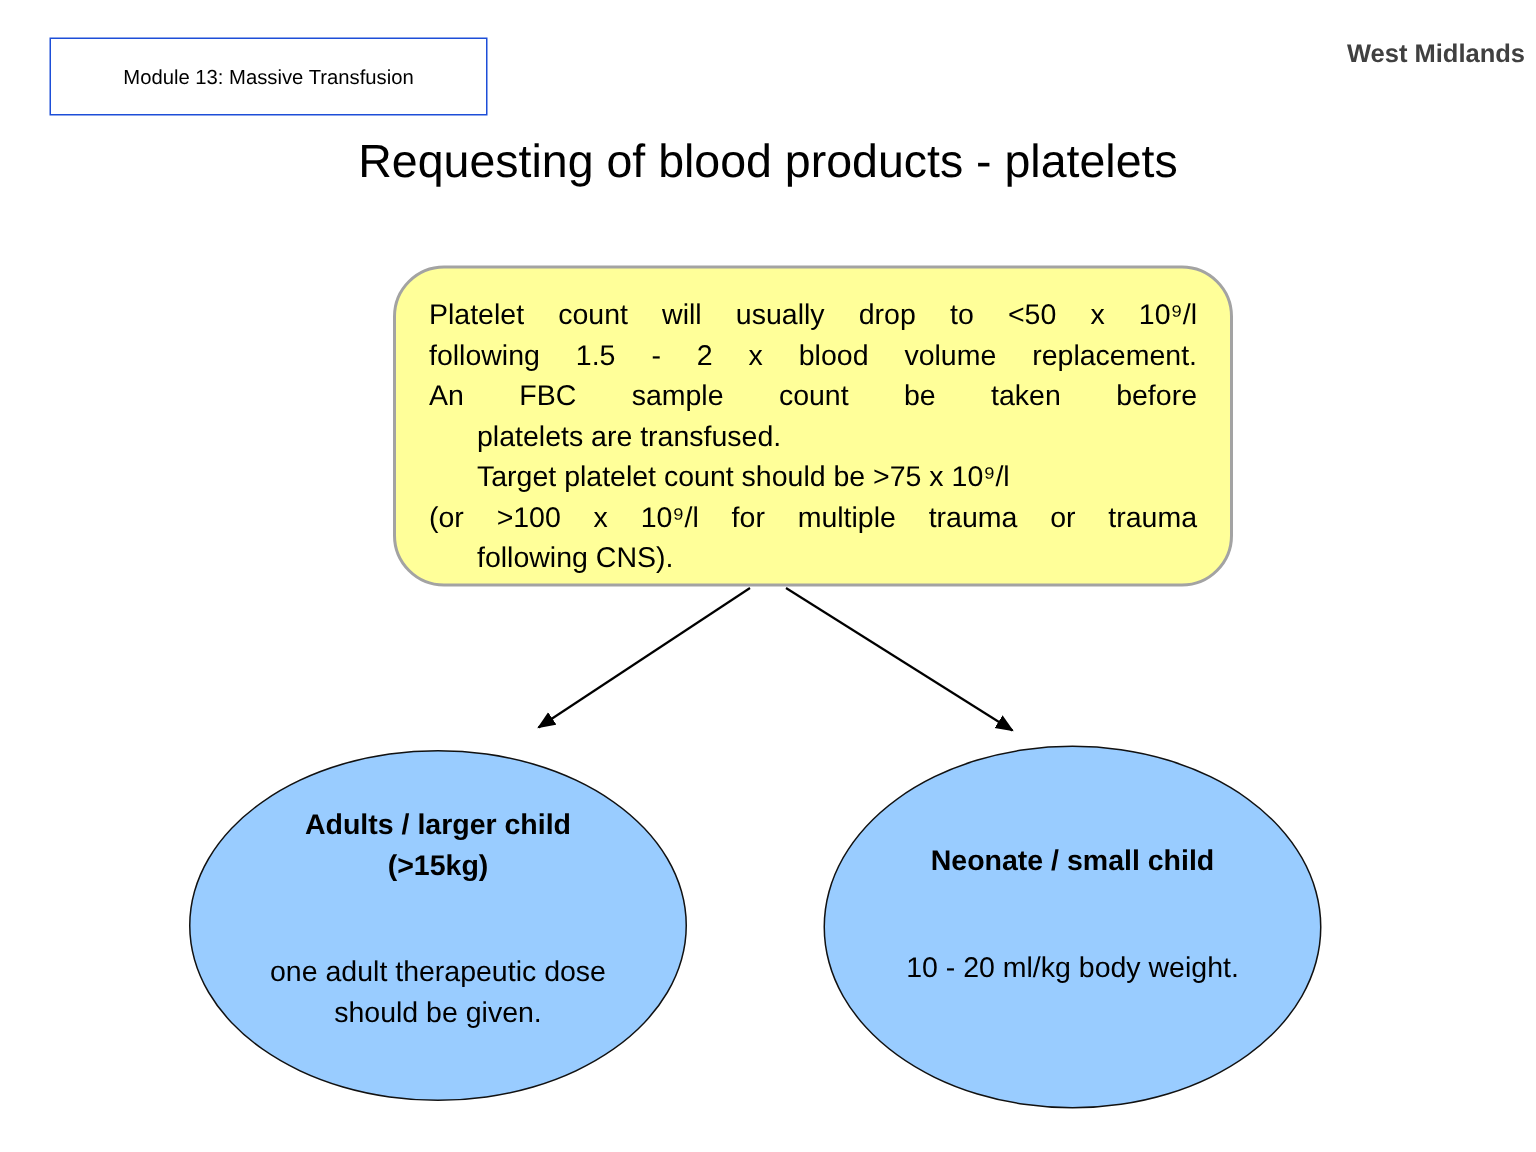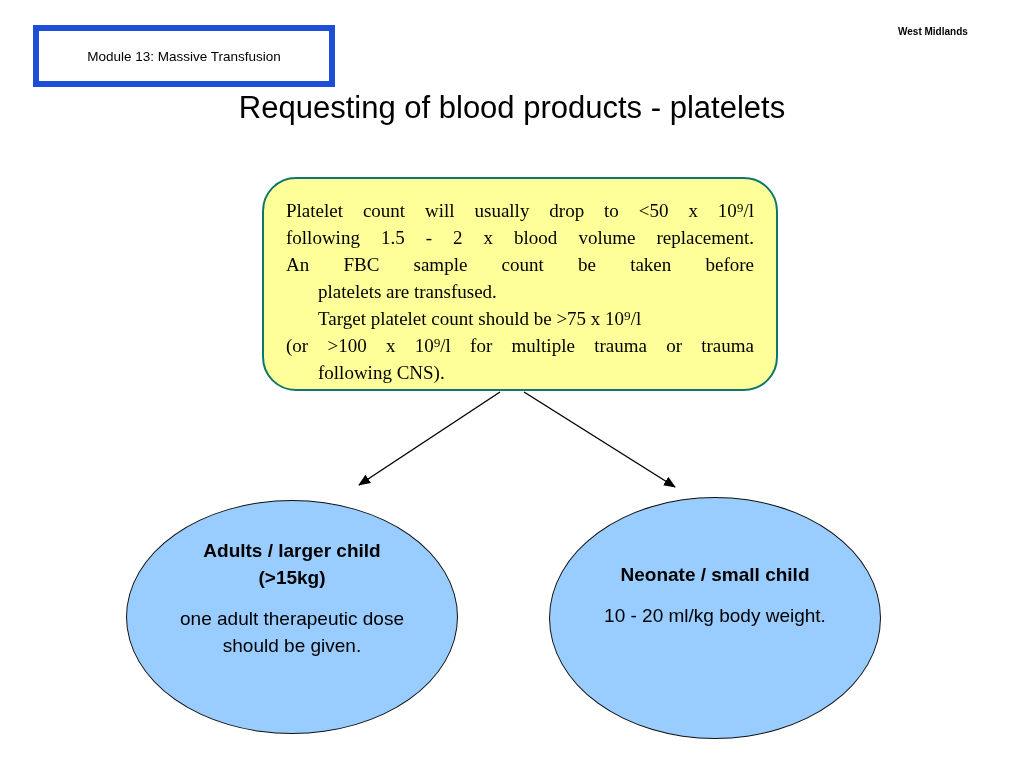--- a/index.html
+++ b/index.html
@@ -11,57 +11,56 @@
     font-family: "Liberation Sans", "DejaVu Sans", sans-serif;
     color: #000;
     overflow: hidden;
   }
 
   
   #module-box {
     position: absolute;
     left: 33px; top: 25px;
     width: 290px; height: 50px;
-    border: 6px solid #1d4ed8;
+    border: 1px solid #1d4ed8;
     background: #ffffff;
     display: flex; align-items: center; justify-content: center;
   }
   #module-box .label { font-size: 13.5px; color: #000; }
 
   
   #slide-title {
     position: absolute;
     left: 0; top: 90px; width: 1024px;
     text-align: center;
     font-size: 31px;
     letter-spacing: 0px;
   }
 
   
   #logo { position: absolute; left: 923px; top: 7px; width: 58px; height: 82px; }
   #logo svg { display: block; width: 58px; height: 82px; }
   #wm-label {
     position: absolute;
     left: 898px; top: 26px;
-    font-size: 10px; font-weight: bold; color: #000000;
+    font-size: 17px; font-weight: bold; color: #404040;
     white-space: nowrap;
     z-index: 3;
   }
 
   
   #callout {
     position: absolute;
     left: 262px; top: 177px;
-    width: 516px; height: 214px;
+    width: 560px; height: 214px;
     box-sizing: border-box;
     background: #ffff99;
-    border: 2px solid #0f766e;
+    border: 2px solid #a3a3a3;
     border-radius: 34px;
     padding: 18px 22px 0 22px;
-    font-family: Liberation Serif, serif;
   }
   .cline {
     font-size: 19px;
     line-height: 27px;
     min-height: 27px;
     white-space: normal;
   }
   .cline.just { text-align: justify; text-align-last: justify; }
   .cline.last { text-align: left; text-align-last: left; margin-left: 32px; }
 
@@ -85,21 +84,21 @@
 
   .bubble-text {
     position: absolute;
     text-align: center;
     font-size: 19px;
     line-height: 27px;
   }
   #adults-text  { left: 126px; top: 537px; width: 332px; }
   #neonate-text { left: 549px; top: 561px; width: 332px; }
   .bubble-text .heading { font-weight: bold; }
-  .bubble-text .body { margin-top: 14px; }
+  .bubble-text .body { margin-top: 44px; }
 </style>
 </head>
 <body>
 
 <div id="slide">
 
   <div id="module-box">
     <span class="label">Module 13: Massive Transfusion</span>
   </div>
 

